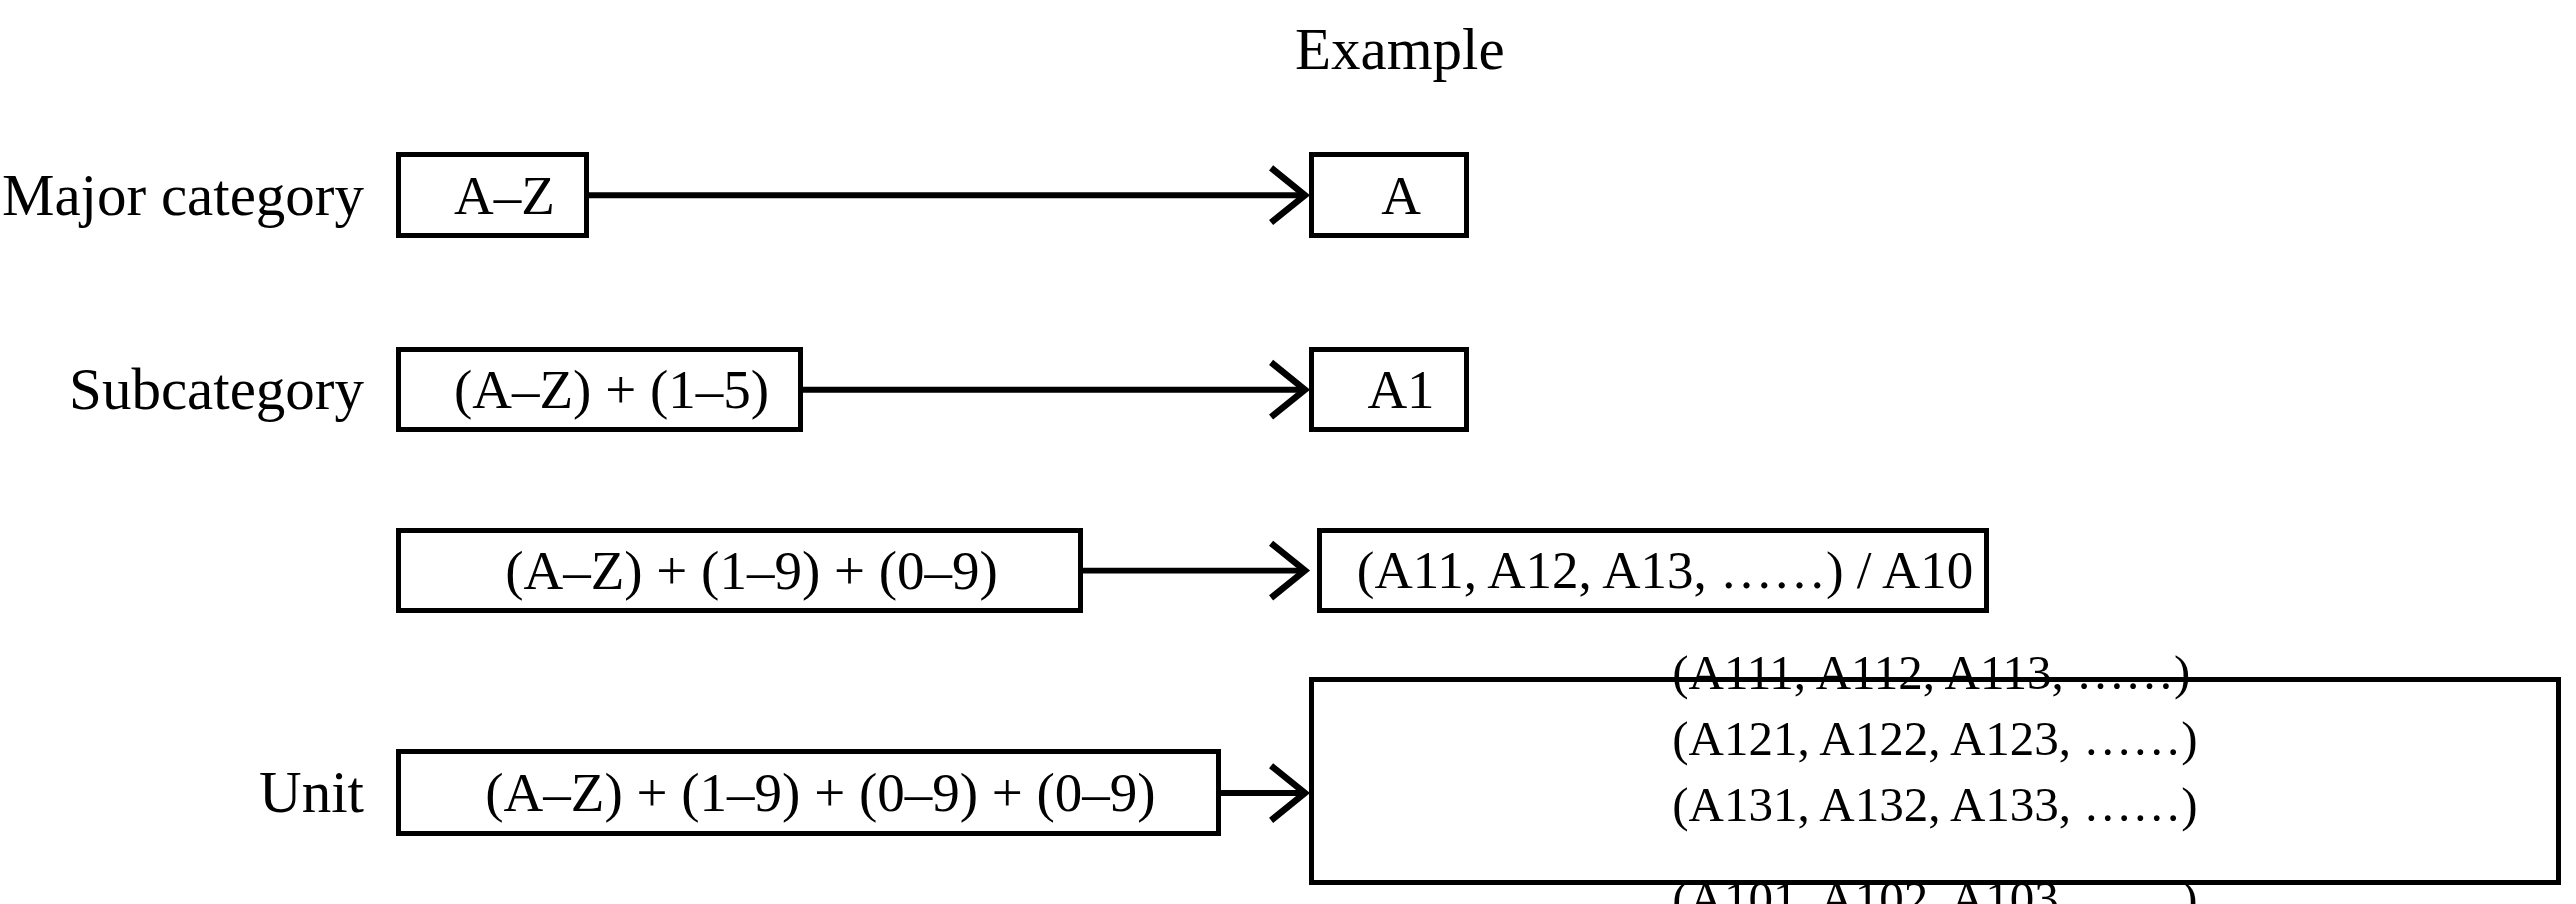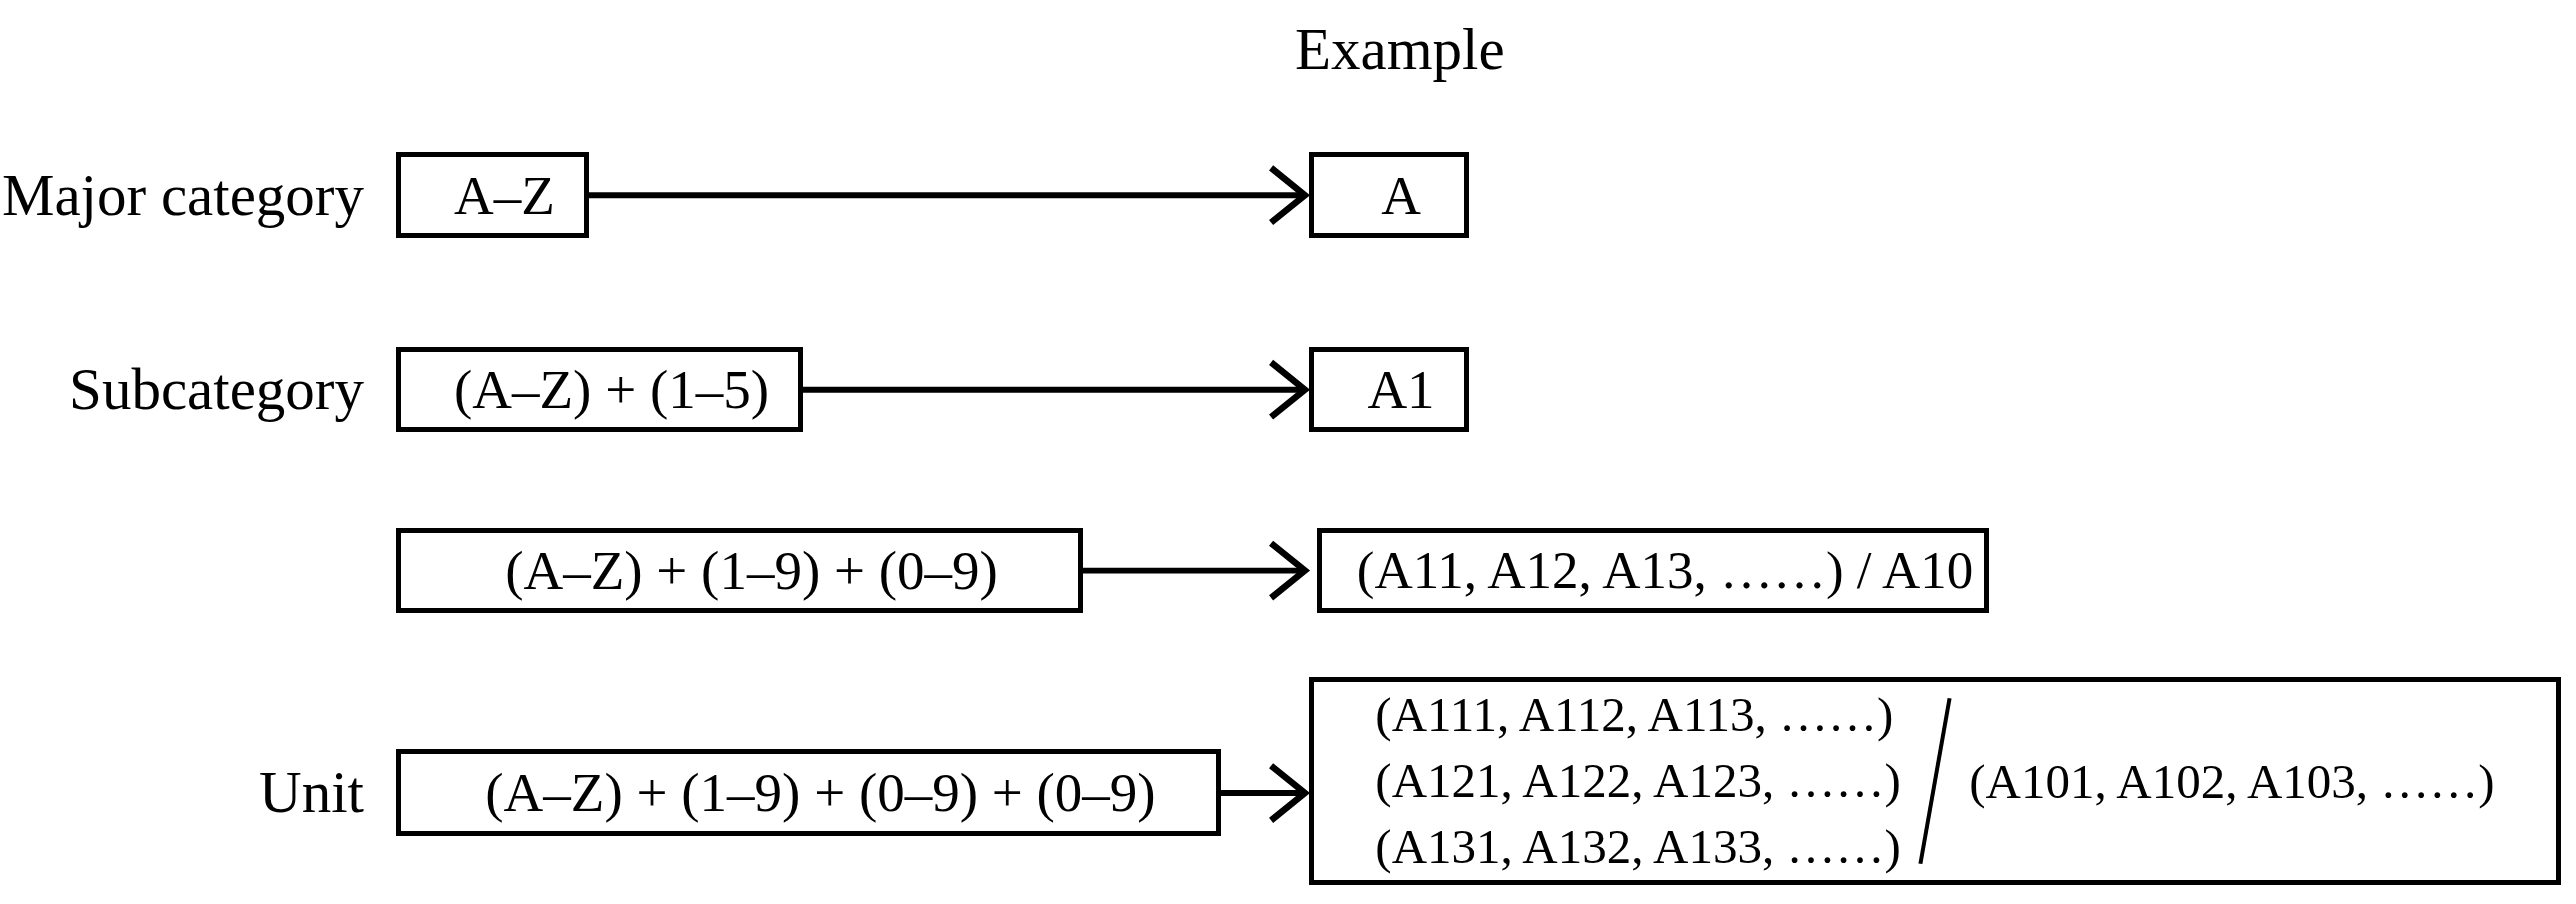--- a/index.html
+++ b/index.html
@@ -132,21 +132,21 @@
     <span>(A–Z) + (1–9) + (0–9)</span>
   </div>
   <div class="box example-wide" style="left:1309px; top:528px; width:672px; height:85px;margin-left:8px;">
     <span>(A11, A12, A13, ……) / A10</span>
   </div>
 
   <div class="row-label" style="top:749px; height:87px;">Unit</div>
   <div class="box" style="left:396px; top:749px; width:825px; height:87px;">
     <span>(A–Z) + (1–9) + (0–9) + (0–9)</span>
   </div>
-  <div class="box unit-example" style="left:1309px; top:677px; width:1252px; height:208px;">
+  <div class="box unit-example" style="left:1309px; top:677px; width:1252px; height:208px;flex-direction:column;">
     <div class="unit-lines">
       <div>(A111, A112, A113, ……)</div>
       <div>(A121, A122, A123, ……)</div>
       <div>(A131, A132, A133, ……)</div>
     </div>
     <div class="big-slash"></div>
     <div class="unit-alt">(A101, A102, A103, ……)</div>
   </div>
 
 </div>

